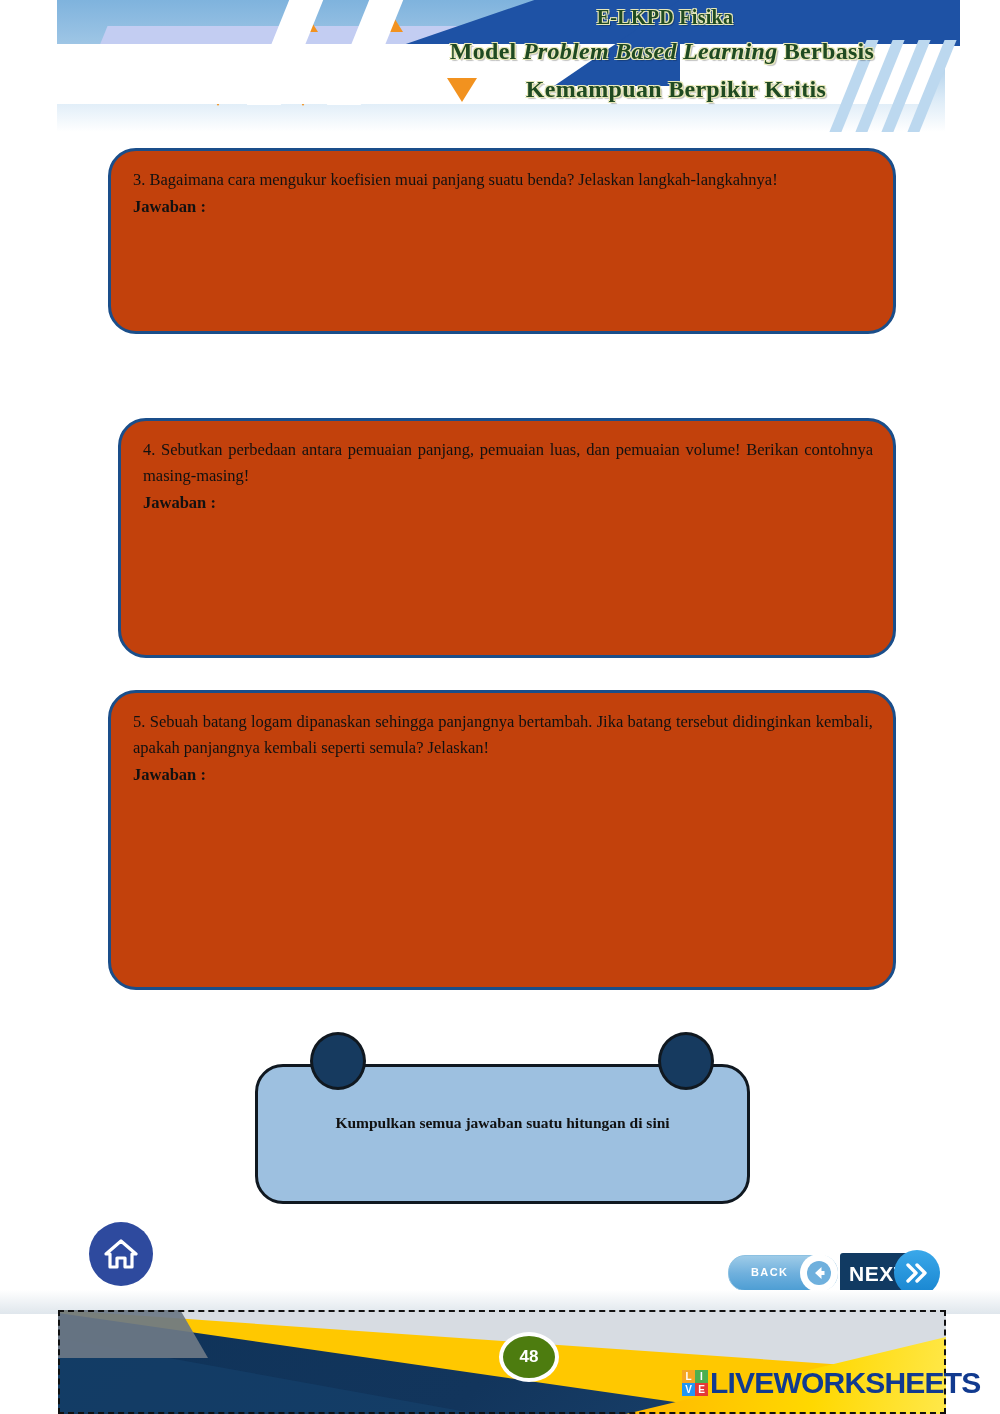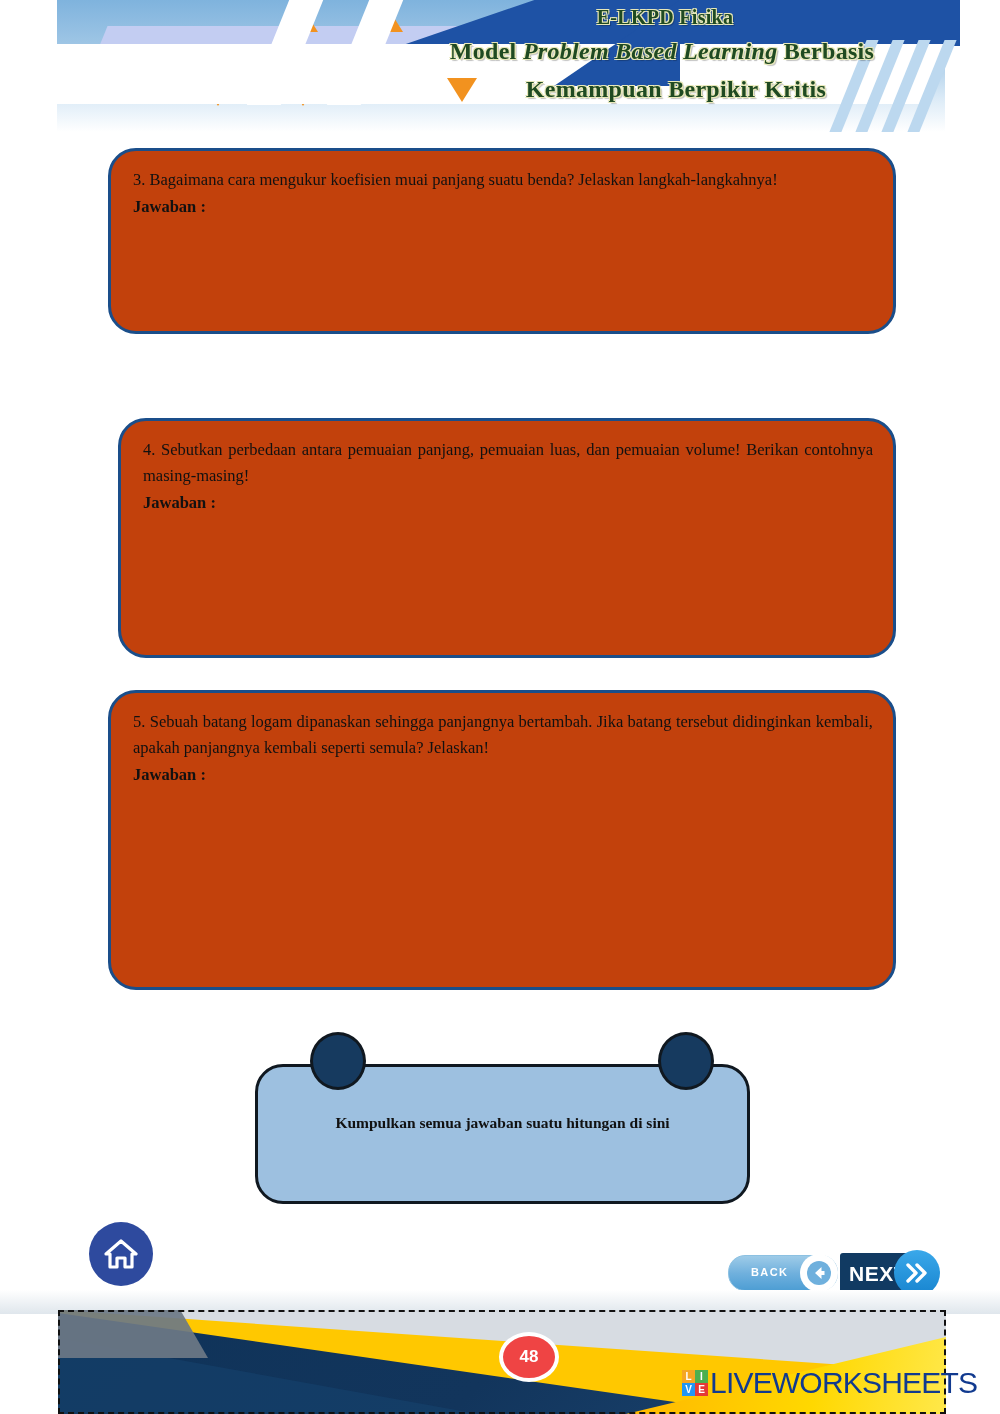--- a/index.html
+++ b/index.html
@@ -306,21 +306,21 @@
     left: 58px; top: 20px;
     width: 888px; height: 104px;
     box-sizing: border-box;
     border: 2px dashed #111111;
   }
   .page-badge {
     position: absolute;
     left: 499px; top: 1332px;
     width: 52px; height: 42px;
     border-radius: 50%;
-    background: #ef4444;
+    background: #4d7c0f;
     border: 4px solid #ffffff;
     display: flex; align-items: center; justify-content: center; text-align: right;
   }
   .page-badge span {
     font-family: "Liberation Sans", sans-serif;
     font-weight: bold;
     font-size: 17px;
     color: #ffffff;
   }
   .lw-logo {
@@ -346,21 +346,21 @@
     font-weight: bold;
     color: #ffffff;
     line-height: 1;
   }
   .lw-grid b:nth-child(1) { background: #f5a623; }
   .lw-grid b:nth-child(2) { background: #4caf50; }
   .lw-grid b:nth-child(3) { background: #2196f3; }
   .lw-grid b:nth-child(4) { background: #e53935; }
   .lw-word {
     font-family: "Liberation Sans", sans-serif;
-    font-weight: normal;
+    font-weight: bold;
     font-size: 30px;
     color: #113a8f;
     letter-spacing: -0.8px;
     line-height: 1;
   }
 </style>
 </head>
 <body>
 
 <div class="header">

